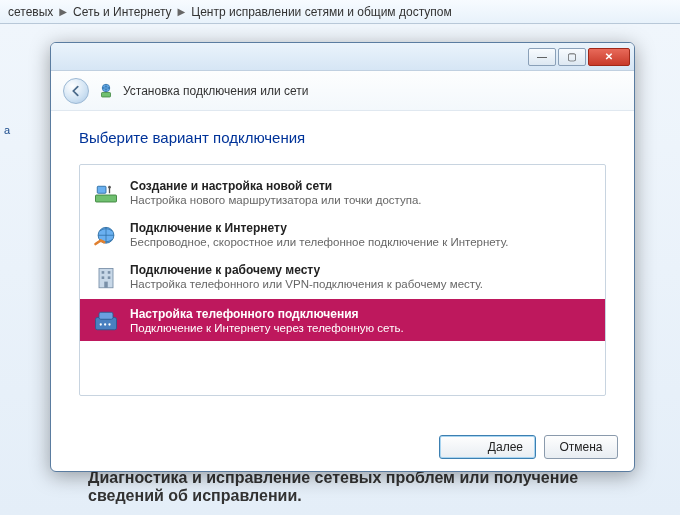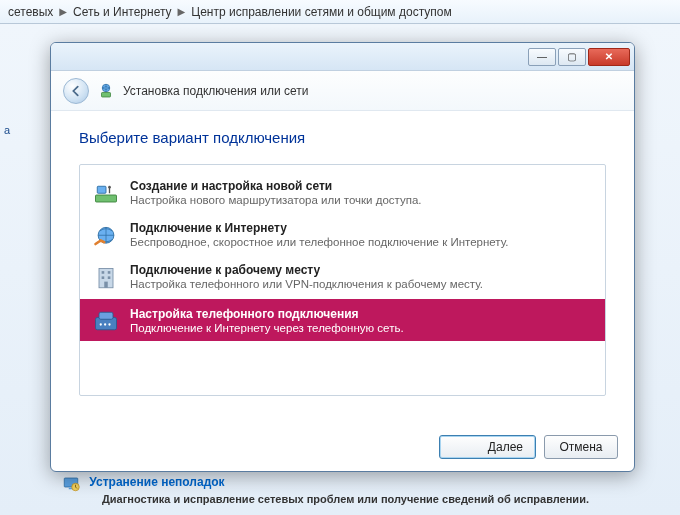--- a/index.html
+++ b/index.html
@@ -56,22 +56,22 @@
     width: 18px; height: 18px;
     vertical-align: top;
     margin-right: 6px;
   }
   .bg-troubleshoot .ttitle {
     color: #0066cc;
     font-size: 12px;
   }
   .bg-troubleshoot .tdesc {
     color: #333;
-    font-size: 11px;
-    margin-left: 40px;
+    font-size: 16px;
+    margin-left: 26px;
   }
 
   
   .dialog {
     position: absolute;
     left: 50px;
     top: 42px;
     width: 585px;
     height: 430px;
     background: #fff;

